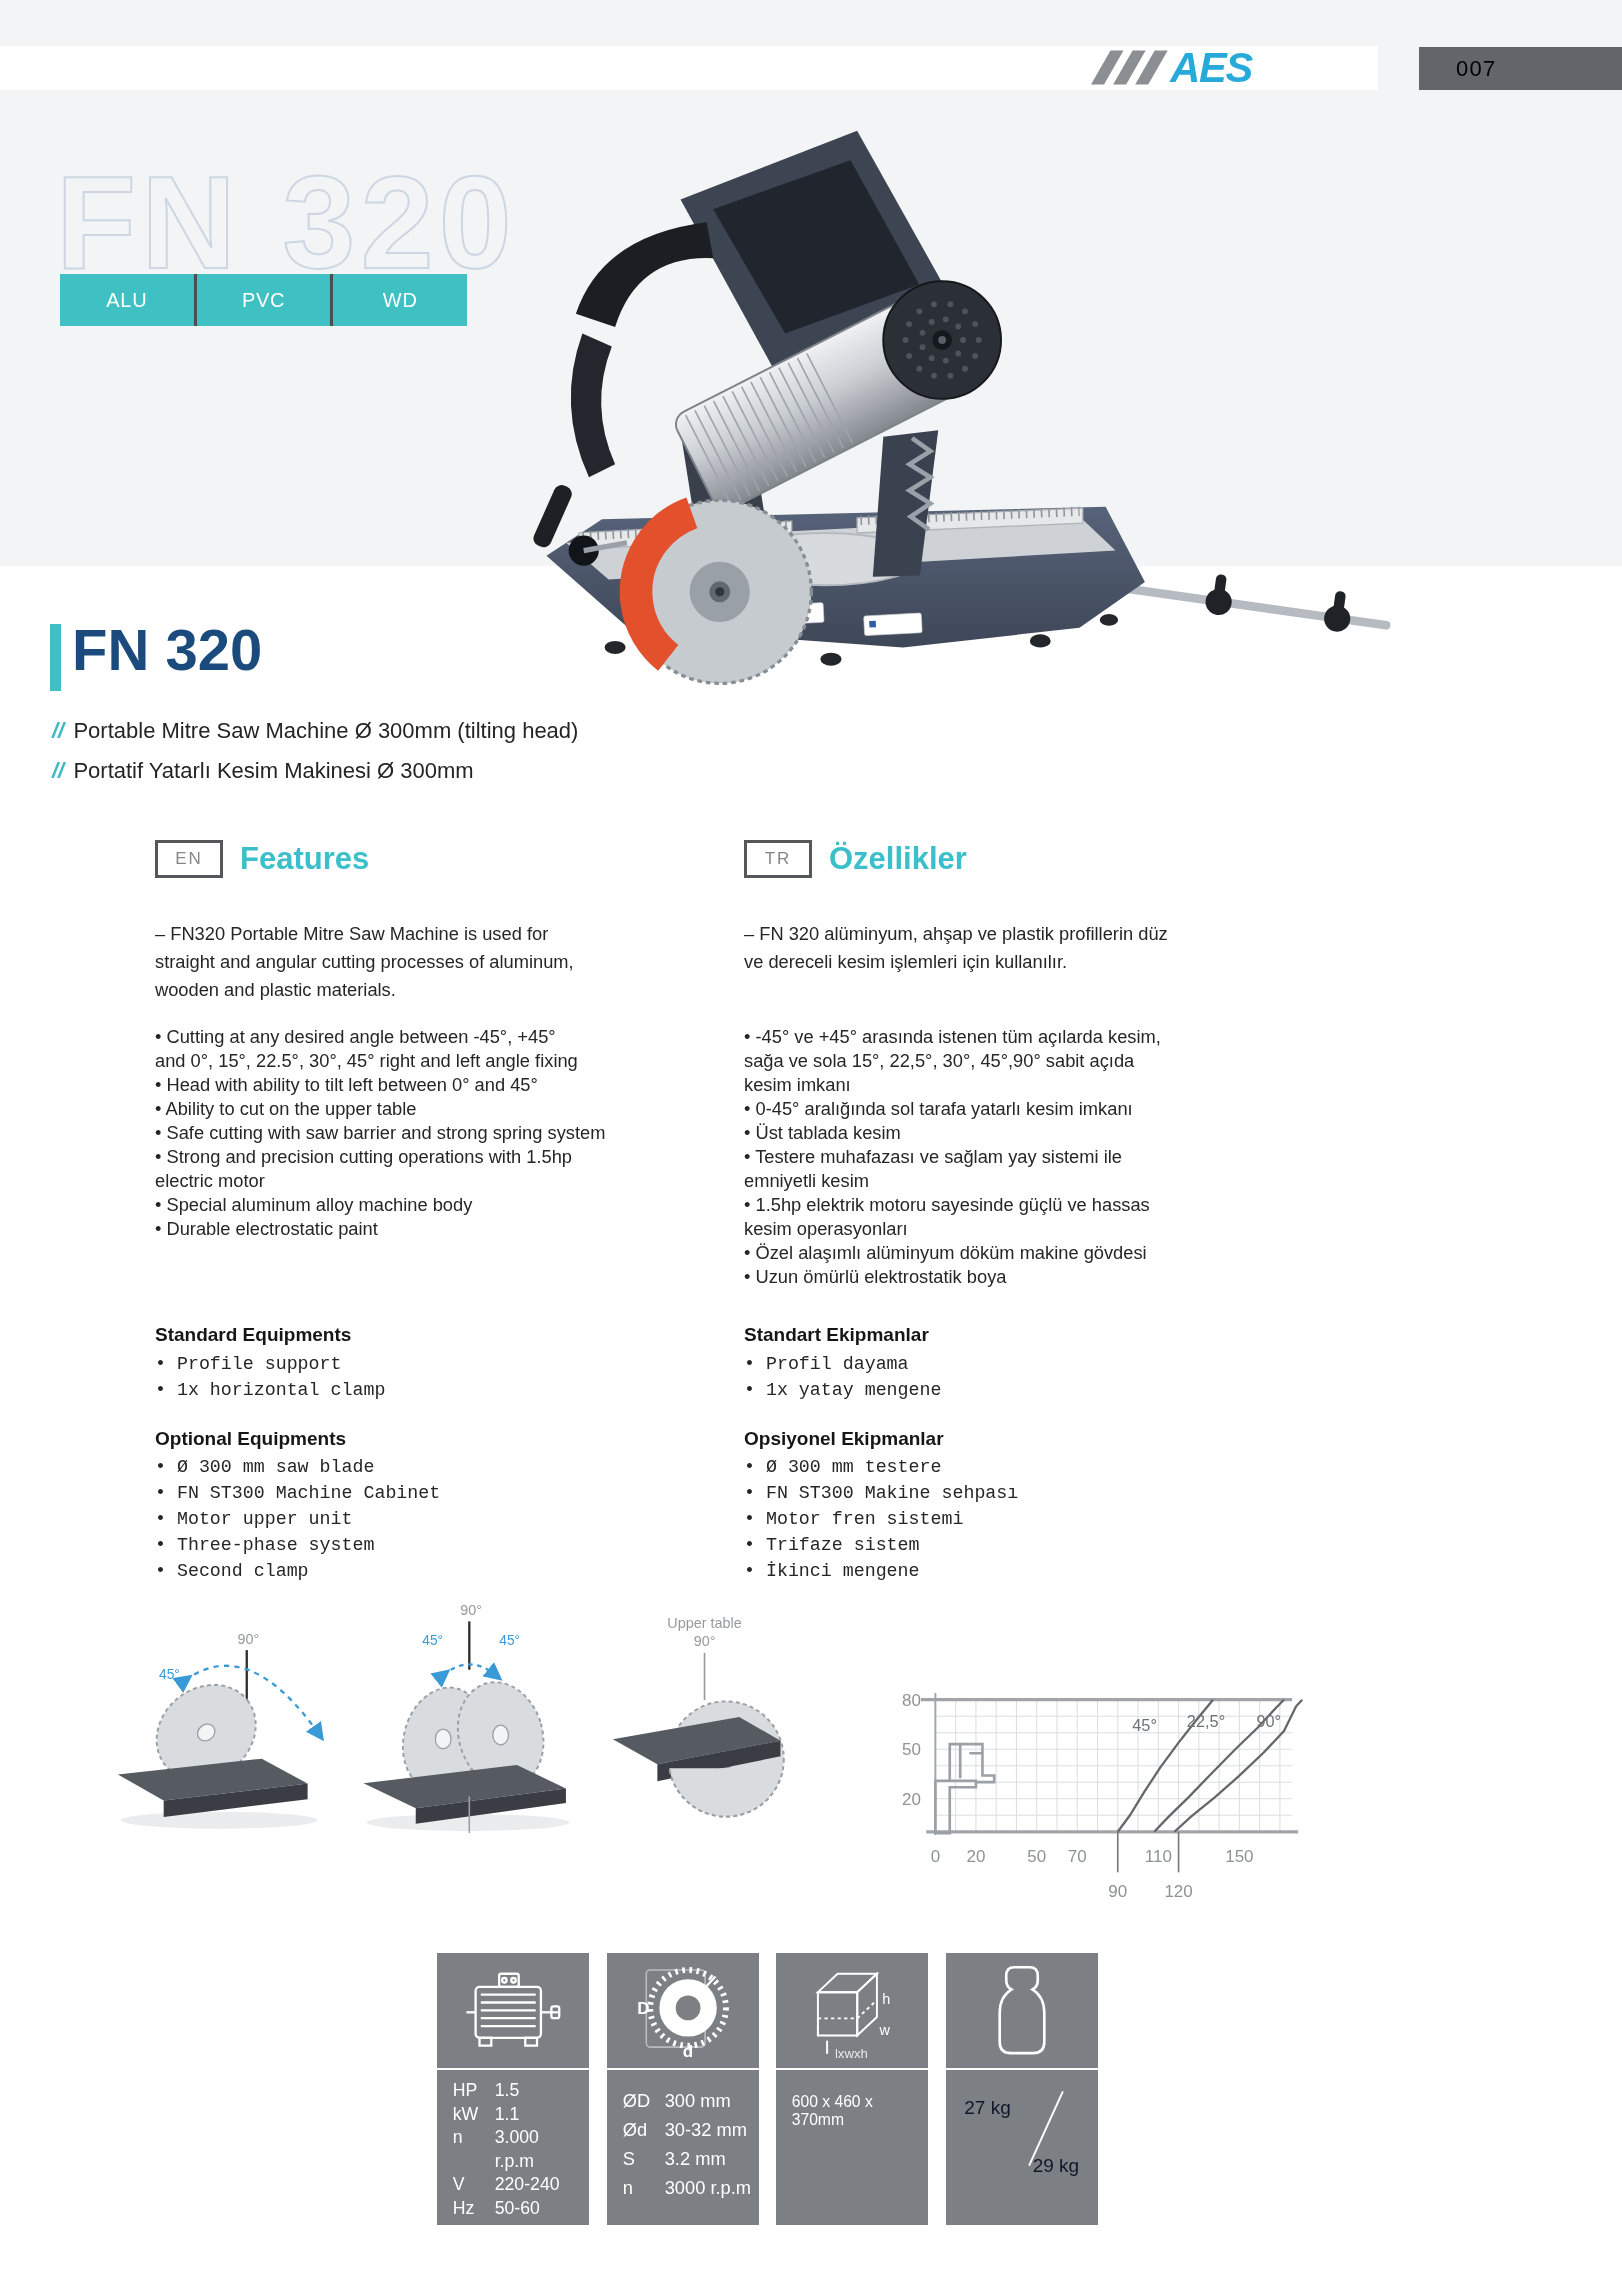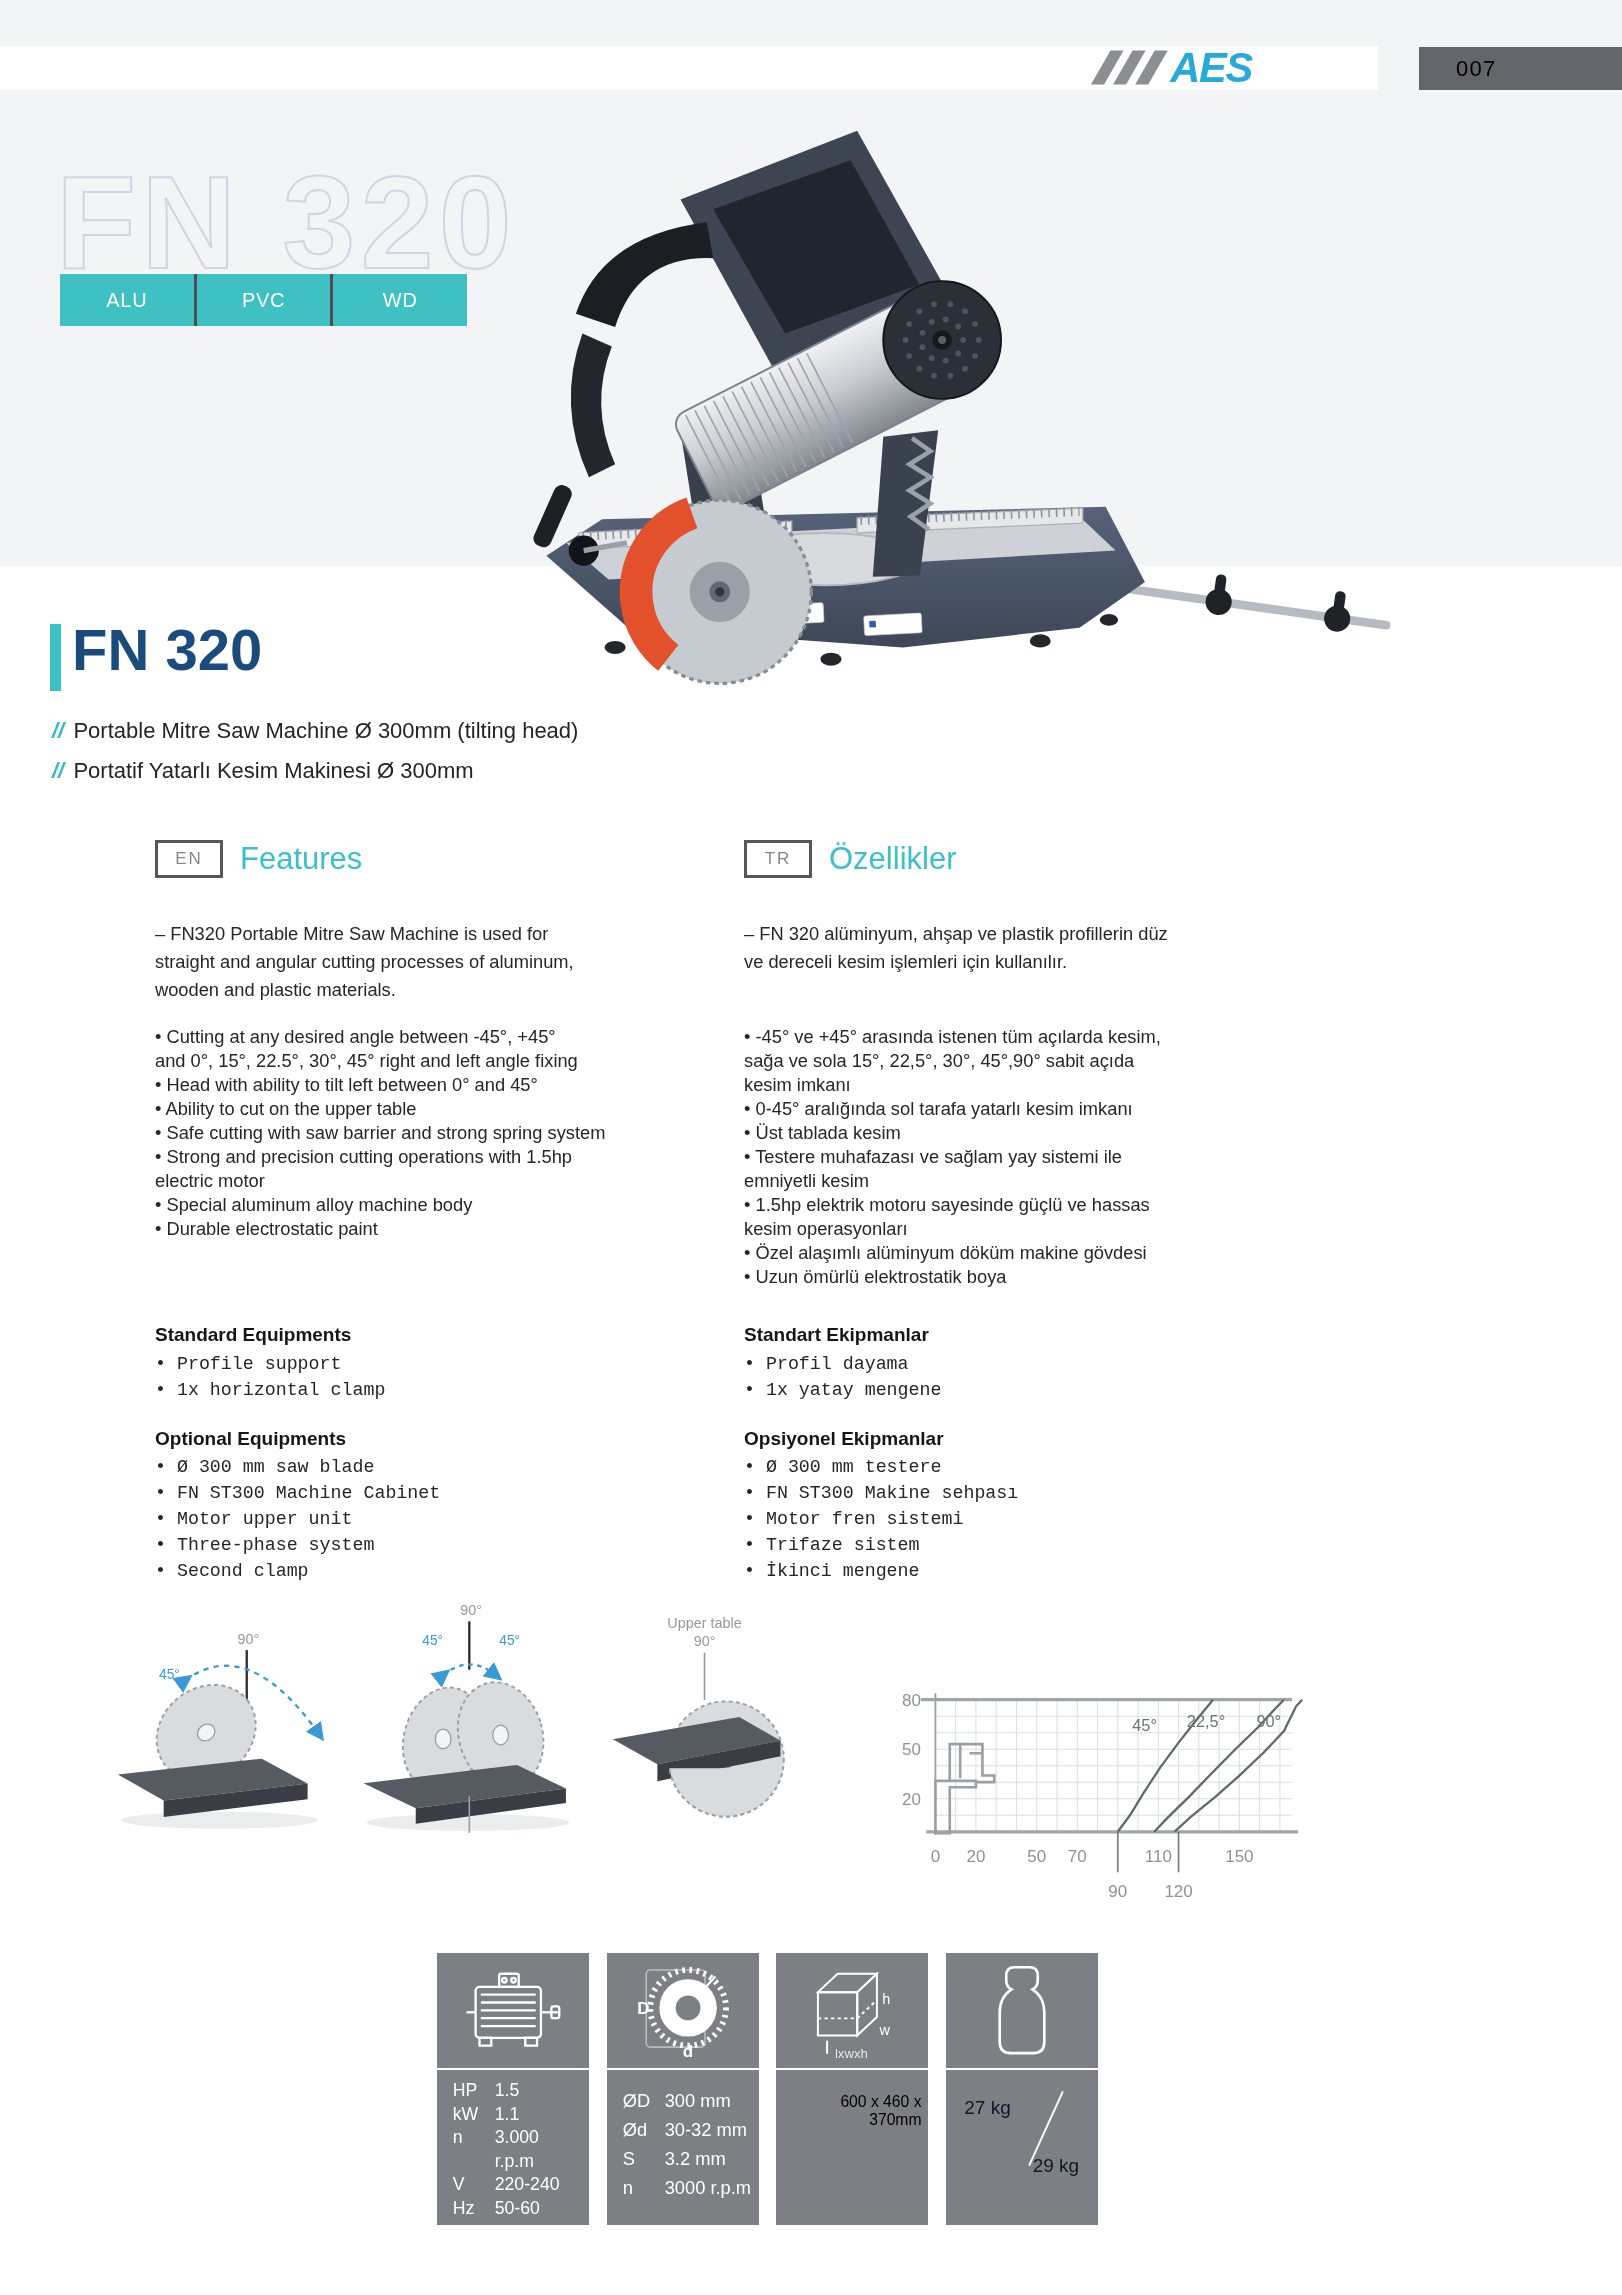--- a/index.html
+++ b/index.html
@@ -25,21 +25,21 @@
   .subtitle{left:52px;font-size:22px;color:#242424;display:flex;gap:9.2px;white-space:nowrap;}
   .subtitle .sl{color:#3bb9c4;font-weight:700;font-style:italic;}
   #subtitle-en{top:718px;} #subtitle-tr{top:758px;}
 
   
   .col-l{left:155px;} .col-r{left:744px;}
   .lang-head{top:840px;display:flex;align-items:center;gap:17px;}
   .lang-box{width:68px;height:38px;border:3.3px solid #55575b;background:#fff;display:flex;
             align-items:center;justify-content:center;font-size:17px;color:#85878a;
             letter-spacing:2px;box-sizing:border-box;}
-  .feat-title{font-size:31px;font-weight:400;color:#3bc0cb;}
+  .feat-title{font-size:31px;font-weight:700;color:#3bc0cb;}
   .text-block{font-size:18.3px;line-height:28px;color:#262626;white-space:pre-line;width:589px;}
   #intro-en,#intro-tr{top:920px;}
   #bullets-en,#bullets-tr{top:1025px;}
   .bullets{font-size:18.3px;line-height:24px;color:#262626;width:589px;}
   .bullets .li-item{white-space:pre-line;}
   .equip-head{font-size:19px;font-weight:700;color:#161616;}
   #stdh-en,#stdh-tr{top:1324px;} #std-en,#std-tr{top:1351px;}
   #opth-en,#opth-tr{top:1428px;} #opt-en,#opt-tr{top:1454px;}
   .equip-list{font-size:18.3px;line-height:26px;color:#262626;width:589px;font-family:Liberation Mono, monospace;}
 
@@ -53,21 +53,21 @@
   .spec-box{top:1953px;width:152px;height:272px;background:#7c8084;}
   #spec-motor{left:437px;} #spec-blade{left:607px;} #spec-dim{left:776px;} #spec-weight{left:946px;}
   .spec-icon{position:absolute;left:0;top:0;width:152px;height:115px;display:flex;
              align-items:center;justify-content:center;}
   .spec-div{position:absolute;left:0;top:115px;width:152px;height:2px;background:#ffffff;}
   .spec-body{position:absolute;left:15.7px;top:126px;right:6.5px;color:#fff;}
   .spec-row{display:flex;font-size:17.7px;line-height:23.6px;color:#fff;}
   .spec-row .k{width:42px;flex:none;}
   #spec-blade .spec-body{top:133px;}
   #spec-blade .spec-row{font-size:18.3px;line-height:29px;}
-  .dim-text{font-size:15.7px;color:#000000;text-align:right;margin-top:14.4px;}
+  .dim-text{font-size:15.7px;color:#ffffff;text-align:left;margin-top:14.4px;}
   .wt{position:absolute;font-size:19px;color:#0f172a;}
 </style>
 </head>
 <body>
 
 <div id="page">
 
   <div class="abs header-bg"></div>
   <div class="abs white-band"></div>
 

